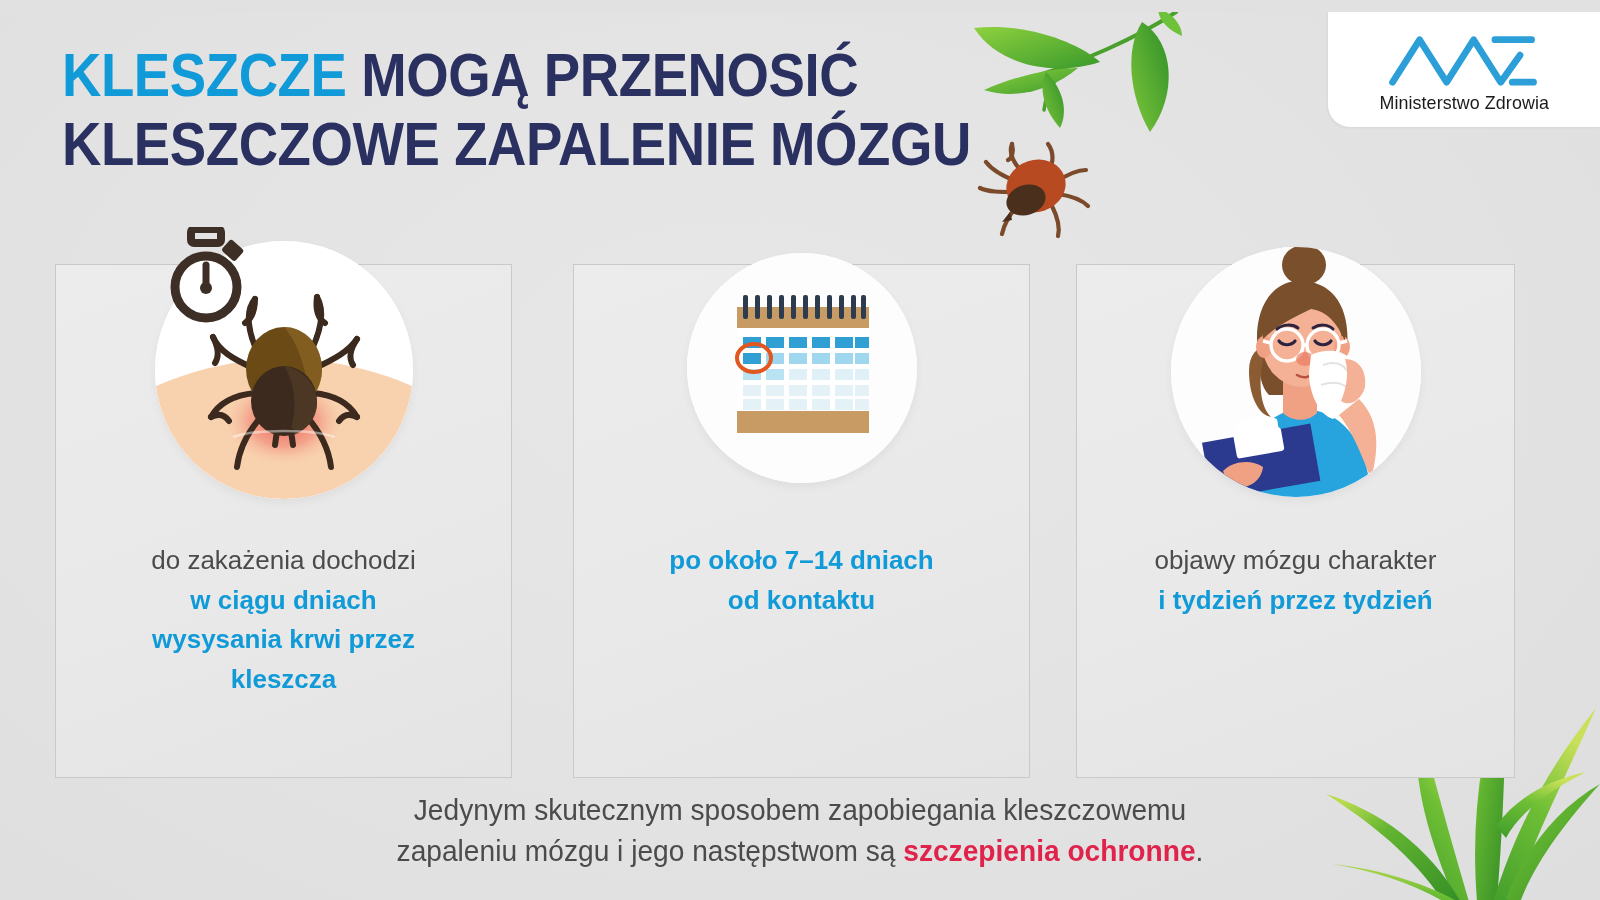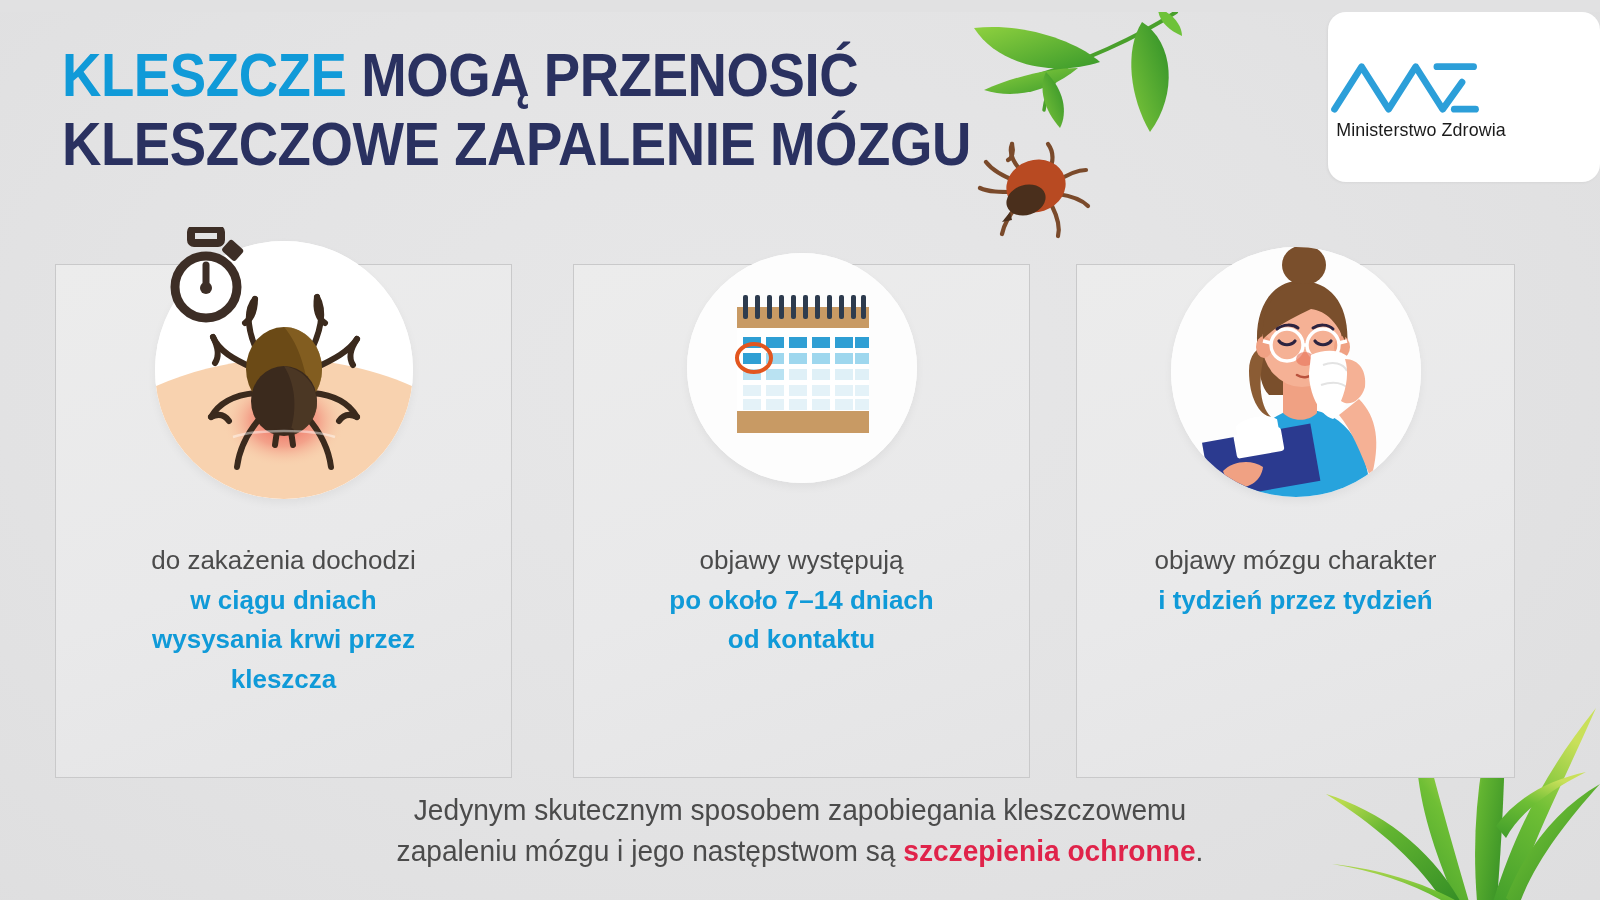--- a/index.html
+++ b/index.html
@@ -27,25 +27,25 @@
     color:#2a3160;
     transform:scaleX(0.88);
     transform-origin:left top;
     white-space:nowrap;
   }
   .headline .hl-accent{color:#109ad8;}
   .headline .line{display:block;}
 
   
   .logo-panel{
-    position:absolute;right:0;top:0;width:272px;height:170px;
+    position:absolute;right:0;top:0;width:272px;height:115px;
     background:#ffffff;
     border-bottom-left-radius:22px;
     box-shadow:-1px 1px 3px rgba(0,0,0,.05);
-    display:flex;flex-direction:column;justify-content:center;border-radius:18px;
+    display:flex;flex-direction:column;align-items:center;justify-content:center;
   }
   .logo-mark{width:156px;height:56px;margin-top:6px;}
   .logo-text{
     font-size:19px;color:#1b1b1b;margin-top:4px;letter-spacing:.1px;
     font-family:"Liberation Sans Narrow","Liberation Sans",sans-serif;
     transform:scaleX(.94);
   }
 
   
   .cards{position:absolute;left:55px;top:252px;width:1560px;height:514px;}
@@ -285,21 +285,20 @@
               <rect x="102" y="146" width="18" height="11" fill="#e4f2f8"></rect>
                 <rect x="125" y="146" width="18" height="11" fill="#e4f2f8"></rect>
               <rect x="148" y="146" width="18" height="11" fill="#e4f2f8"></rect>
                 <rect x="168" y="146" width="14" height="11" fill="#e4f2f8"></rect>
             </g>
             <ellipse cx="67" cy="105" rx="17" ry="14" fill="none" stroke="#e2561f" stroke-width="4"></ellipse>
           </svg>
         </div>
       </div>
       <div class="card-text">
-        <span class="t-plain">objawy występują</span>
         <span class="t-accent">po około 7–14 dniach</span>
         <span class="t-accent">od kontaktu</span>
       </div>
     </div>
 
     <div class="card c3">
       <div class="media">
         <div class="circle">
           <svg viewBox="0 0 250 250" width="250" height="250">
             <rect width="250" height="250" fill="#fdfdfd"></rect>

